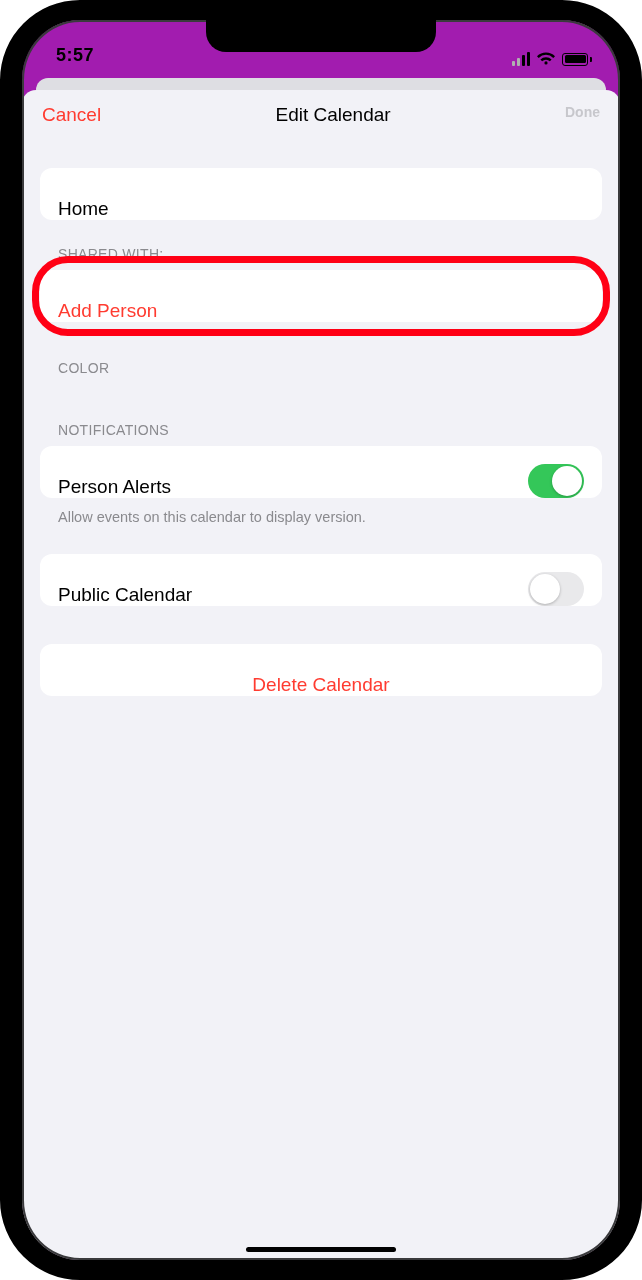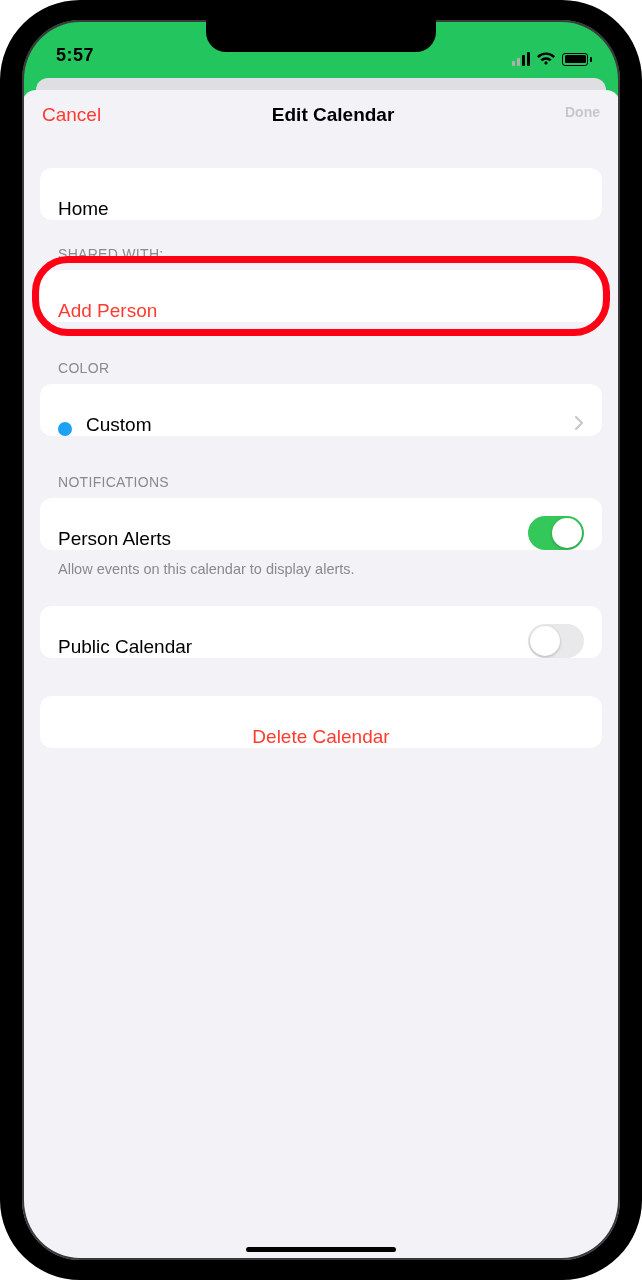--- a/index.html
+++ b/index.html
@@ -33,21 +33,21 @@
     .sb-left1 { left:-4px; top:200px; width:6px; height:40px; border-radius:3px 0 0 3px; }
     .sb-left2 { left:-4px; top:270px; width:6px; height:70px; border-radius:3px 0 0 3px; }
     .sb-left3 { left:-4px; top:360px; width:6px; height:70px; border-radius:3px 0 0 3px; }
     .sb-right { right:-4px; top:290px; width:6px; height:110px; border-radius:0 3px 3px 0; }
 
     .screen {
       position: absolute;
       left: 22px; right: 22px; top: 20px; bottom: 20px;
       border-radius: 58px;
       overflow: hidden;
-      background: #22c55e;
+      background: #a21caf;
     }
 
     
     .status-bar {
       height: 50px;
       display: flex; align-items: flex-end; justify-content: space-between;
       padding: 0 28px 4px 34px;
       color: #000;
       font-weight: 600;
     }
@@ -76,21 +76,21 @@
       background:#f2f2f7;
       border-radius:14px 14px 0 0;
       overflow-y:auto;
     }
 
     .nav-bar {
       display:flex; align-items:flex-start; justify-content:space-between;
       padding: 14px 20px 12px 20px;
     }
     .nav-cancel { color:#ff3b30; font-size:19px; }
-    .nav-title { font-size:19px; font-weight:700; color:#000; }
+    .nav-title { font-size:19px; font-weight:400; color:#000; }
     .nav-done { color:#c7c7cc; font-size:14px; font-weight:600; }
 
     .content { padding: 30px 18px 40px 18px; }
 
     .section-header {
       font-size: 14px; color:#8a8a8e; letter-spacing:0.3px;
       padding: 0 18px 8px 18px; text-transform:uppercase;
     }
     .section-hint {
       font-size: 14.5px; color:#8a8a8e;
@@ -208,44 +208,33 @@
         <div style="position:relative;">
           <div class="cell-group">
             <div class="cell cell-red">Add Person</div>
           </div>
           <div class="highlight-ring" style="left:-8px; right:-8px; top:-14px; bottom:-14px;"></div>
         </div>
 
         <div class="spacer-md"></div>
 
         <div class="section-header">COLOR</div>
-        <div class="cell-group">
-          <div class="cell">
-            <span class="color-dot"></span>
-            <span>Custom</span>
-            <span class="chevron">
-              <svg width="10" height="16" viewBox="0 0 10 16">
-                  <path d="M2 2l6 6-6 6" stroke="#c7c7cc" stroke-width="2.2" fill="none" stroke-linecap="round" stroke-linejoin="round"></path>
-                </svg>
-            </span>
-          </div>
-        </div>
 
         <div class="spacer-md"></div>
 
         <div class="section-header">NOTIFICATIONS</div>
         <div class="cell-group">
           <div class="cell">
             <span>Person Alerts</span>
             <div class="toggle on">
                 <div class="toggle-knob"></div>
               </div>
           </div>
         </div>
-        <div class="section-hint">Allow events on this calendar to display alerts.</div>
+        <div class="section-hint">Allow events on this calendar to display version.</div>
 
         <div class="spacer-sm"></div>
 
         <div class="cell-group">
           <div class="cell">
             <span>Public Calendar</span>
             <div class="toggle off">
                 <div class="toggle-knob"></div>
               </div>
           </div>

